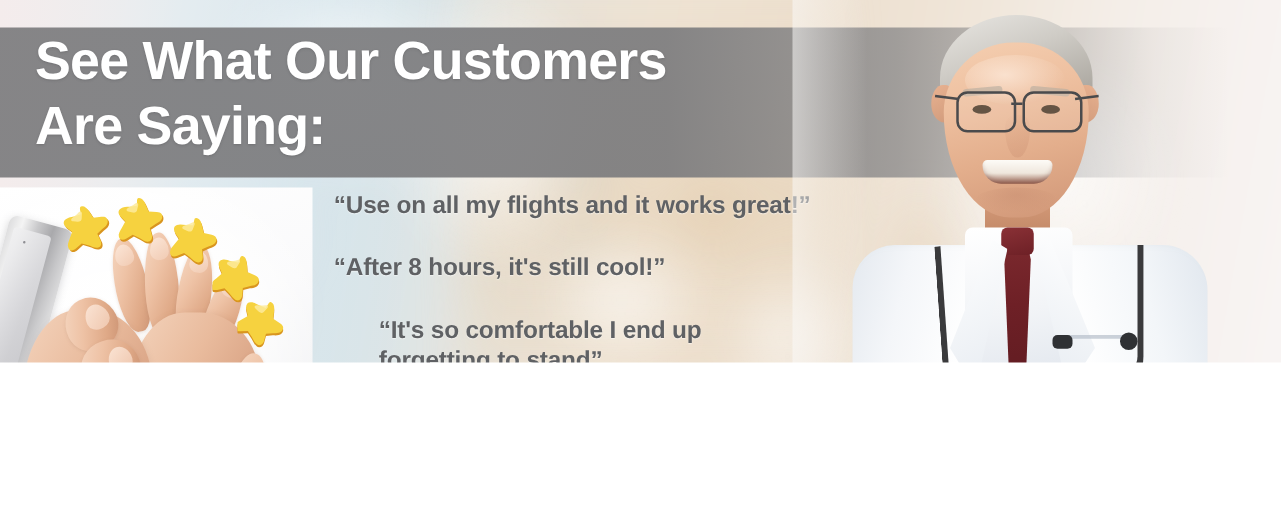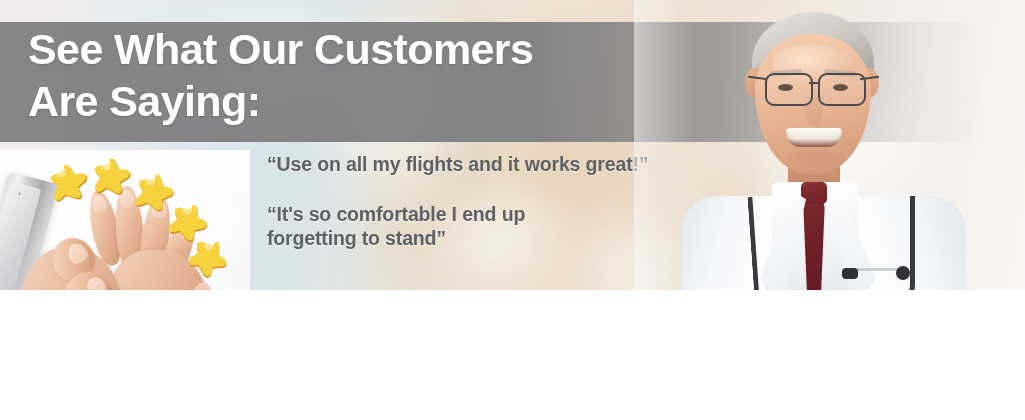--- a/index.html
+++ b/index.html
@@ -198,21 +198,21 @@
     color: #5f6164;
     font-family: "Liberation Sans", sans-serif;
     font-size: 19.5px;
     font-weight: 700;
     line-height: 24px;
     letter-spacing: -0.15px;
     margin: 0 0 26px 0;
     white-space: pre-line;
     text-shadow: 0 1px 1px rgba(255,255,255,.55);
   }
-  .quote.two-line { margin-bottom: 22px; }
+  .quote.two-line { margin-bottom: 22px; margin-left: 36px; }
   .quote:last-child { margin-bottom: 0; }
 
   
   .doctor {
     position: absolute;
     left: 652px; top: 0;
     width: 373px; height: 420px;
   }
   .doctor .d-part { position: absolute; }
 
@@ -494,20 +494,21 @@
         </svg>
     </div>
   </div>
 
   <div class="headline-band"></div>
   <h1 class="headline">See What Our Customers
 Are Saying:</h1>
 
   <ul class="quotes">
     <li class="quote">“Use on all my flights and it works great!”</li>
+    <li class="quote">“After 8 hours, it's still cool!”</li>
     <li class="quote two-line">“It's so comfortable I end up
   forgetting to stand”</li>
   </ul>
 
   <div class="doctor">
     <div class="d-part d-blend"></div>
 
     <div class="d-part d-coat-l"></div>
     <div class="d-part d-coat-r"></div>
 

